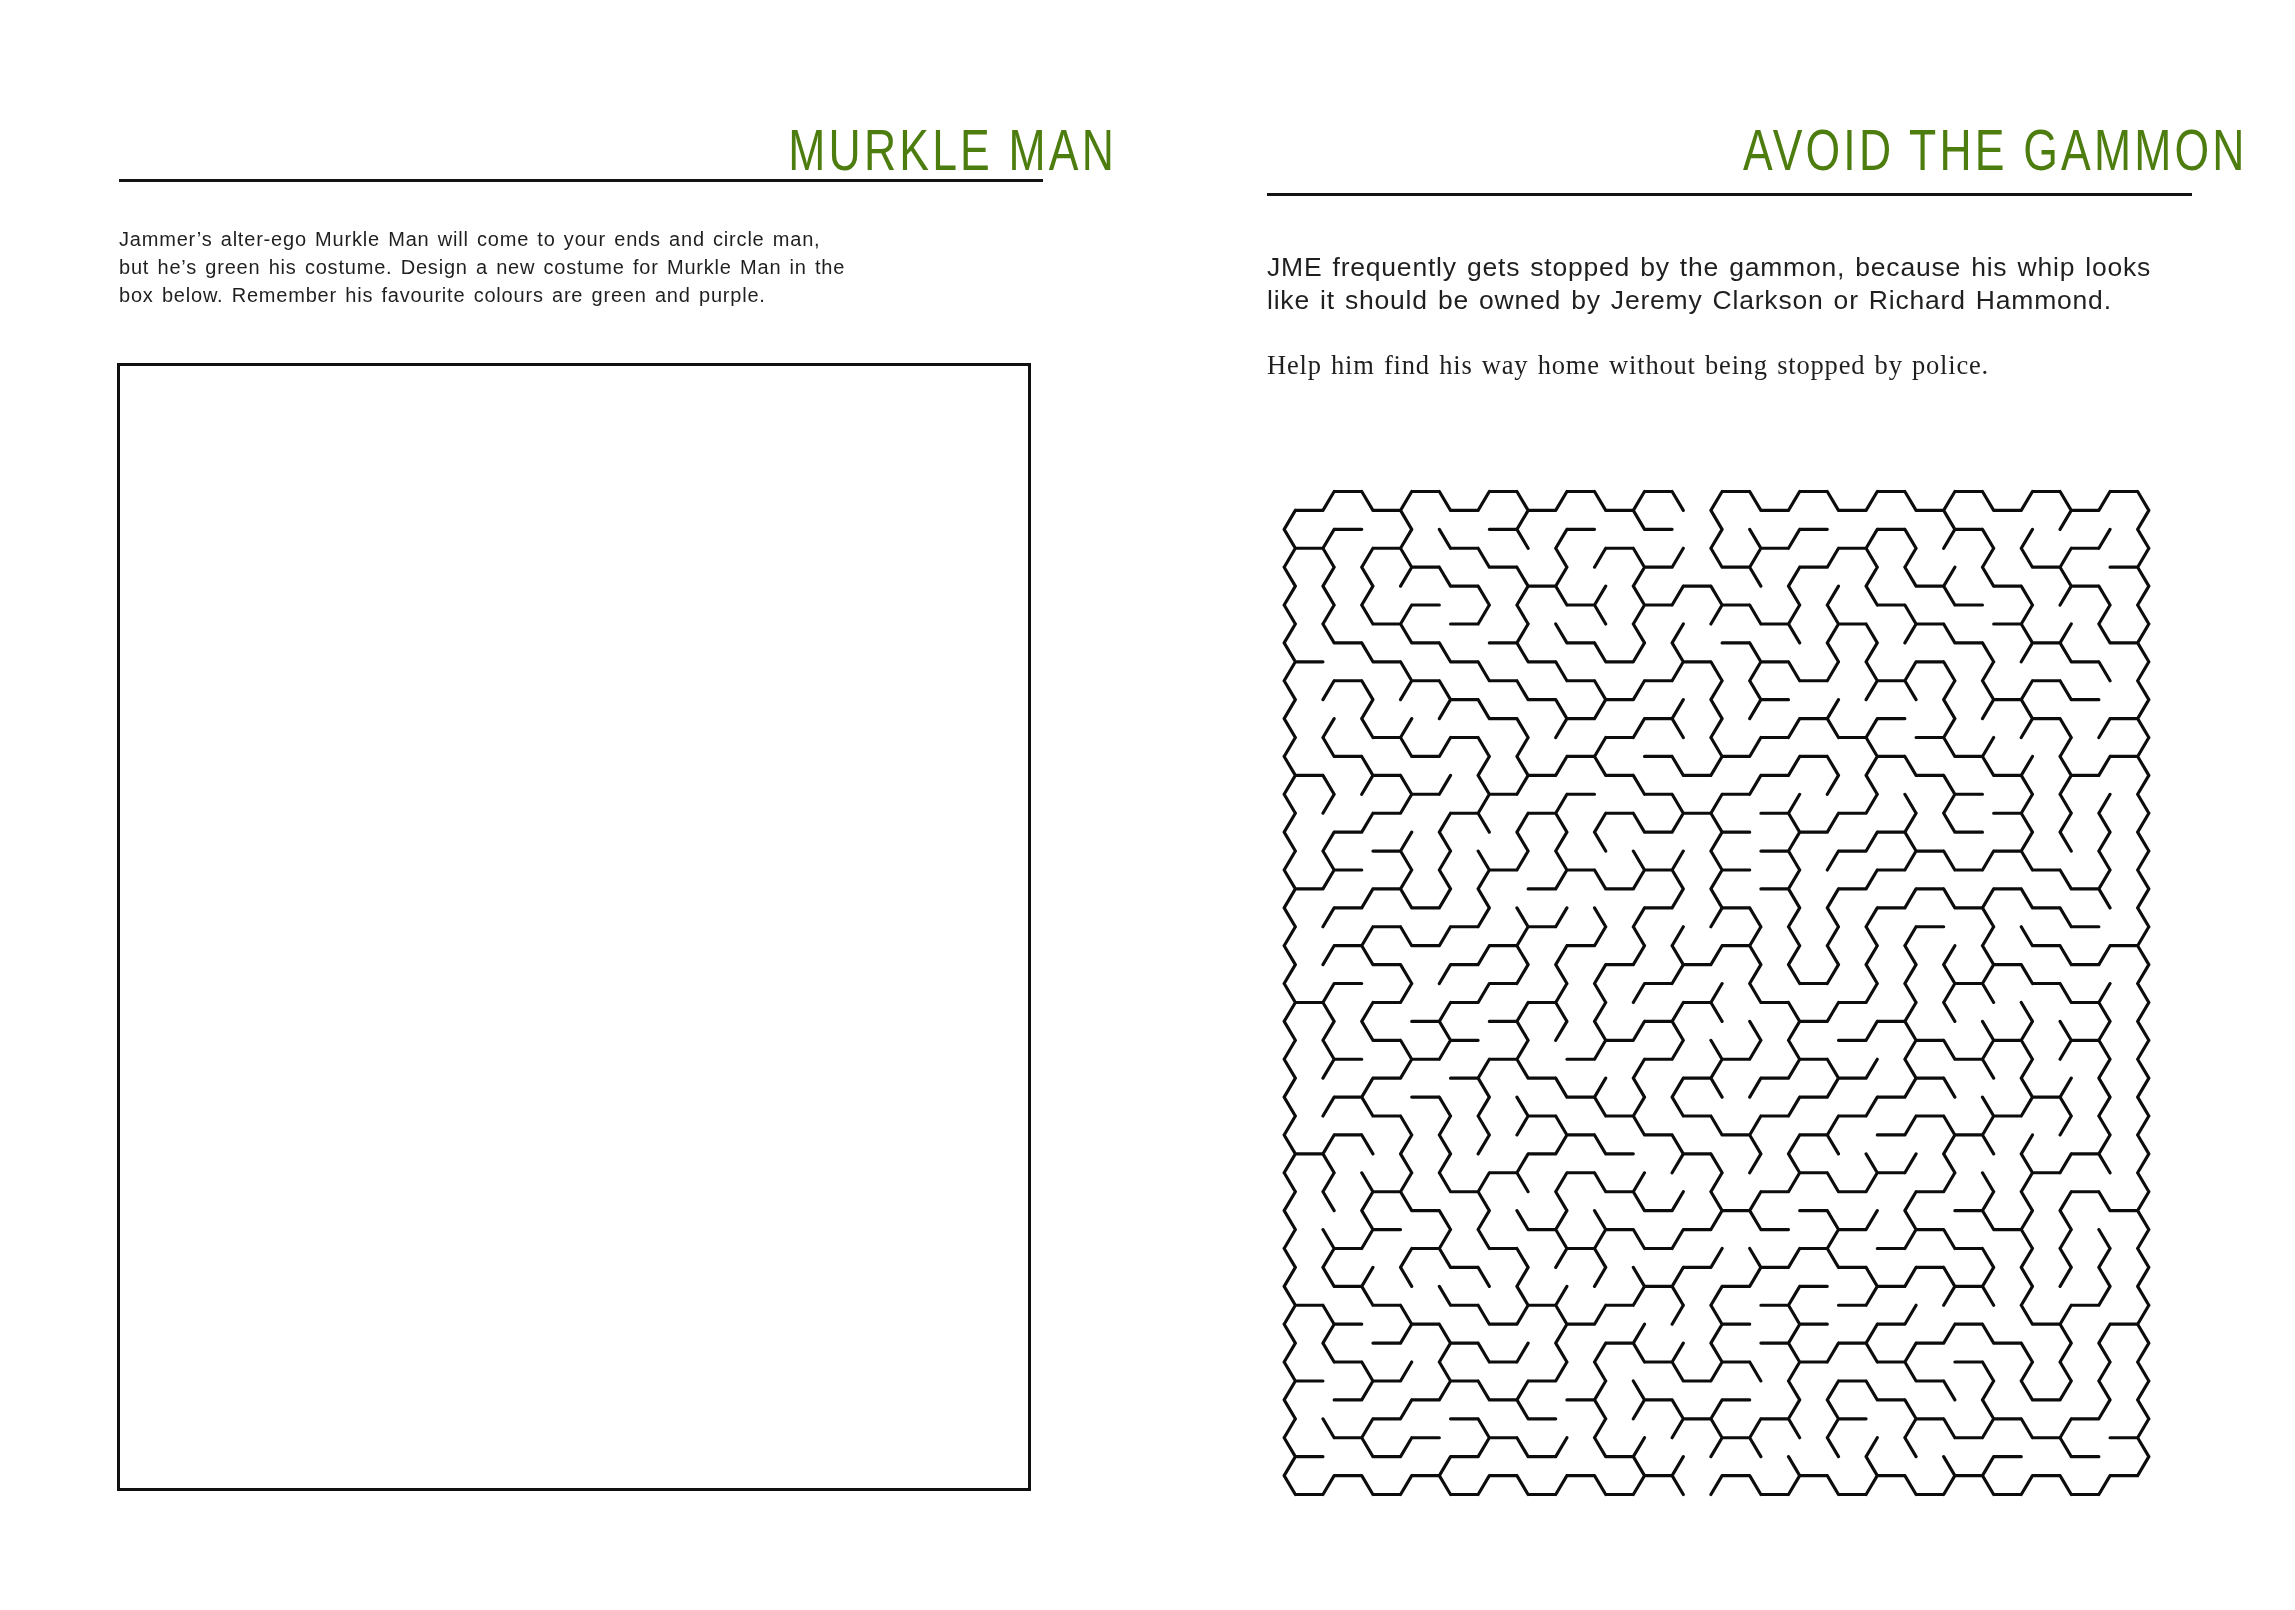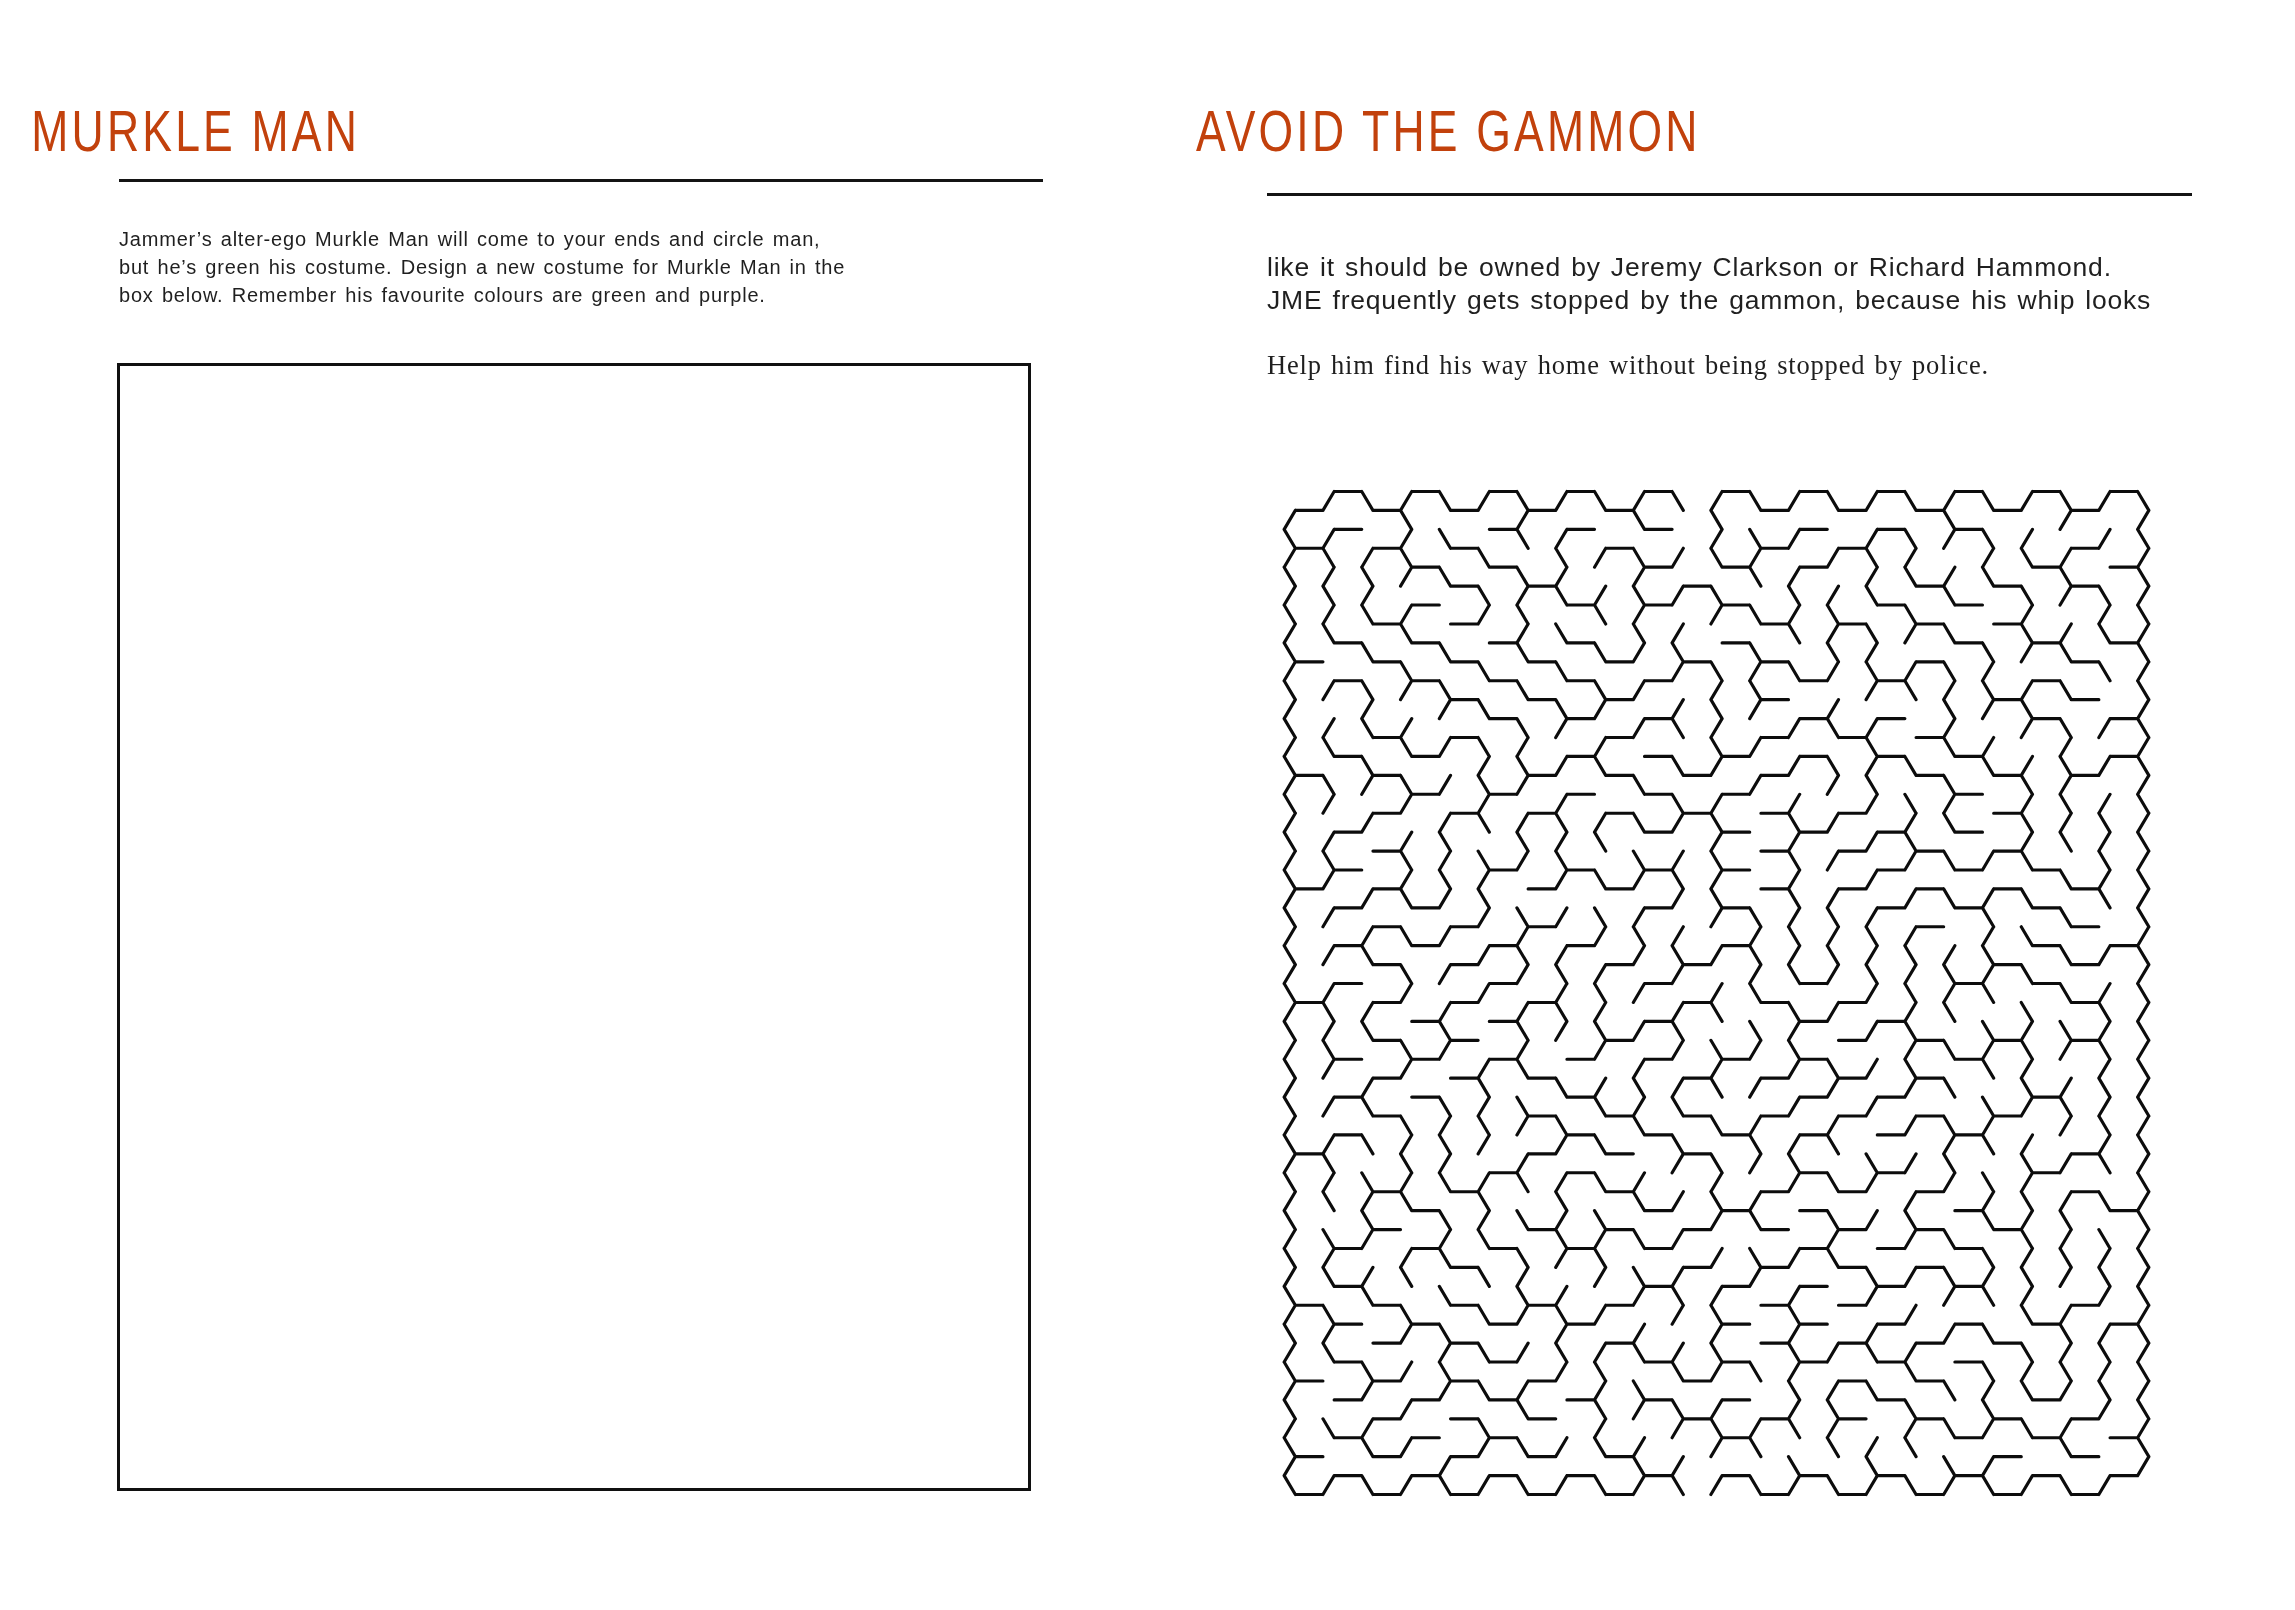--- a/index.html
+++ b/index.html
@@ -8,23 +8,23 @@
     width: 2295px; height: 1610px;
     position: relative; overflow: hidden;
     font-family: "Liberation Sans", sans-serif;
     color: #1b1b1b;
   }
   .page { position: absolute; top: 0; width: 1148px; height: 1610px; background: #fff; }
   .page-left  { left: 0; }
   .page-right { left: 1148px; }
 
   .page-title {
-    position: absolute; top: 102px; left: 0; width: 100%;
-    text-align: left; font-size: 53px; line-height: 1;
-    font-weight: 400; color: #c2410c; white-space: nowrap;
+    position: absolute; top: 121px; left: 0; width: 100%;
+    text-align: right; font-size: 53px; line-height: 1;
+    font-weight: 400; color: #4d7c0f; white-space: nowrap;
   }
   .page-title .condense {
     display: inline-block;
     transform: scale(0.84, 1.08);
     transform-origin: center top;
     letter-spacing: 3.8px;
   }
 
   .rule { position: absolute; height: 3.2px; background: #141414; }
   .page-left  .rule { left: 119px; top: 179px; width: 924px; }
@@ -69,22 +69,22 @@
     <div class="line">but he’s green his costume. Design a new costume for Murkle Man in the</div>
     <div class="line">box below. Remember his favourite colours are green and purple.</div>
   </div>
   <div class="drawing-box"></div>
 </div>
 
 <div class="page page-right">
   <h1 class="page-title"><span class="condense">AVOID THE GAMMON</span></h1>
   <div class="rule"></div>
   <div class="bodytext intro">
+    <div class="line">JME frequently gets stopped by the gammon, because his whip looks</div>
     <div class="line">like it should be owned by Jeremy Clarkson or Richard Hammond.</div>
-    <div class="line">JME frequently gets stopped by the gammon, because his whip looks</div>
   </div>
   <div class="bodytext task">
     <div class="line">Help him find his way home without being stopped by police.</div>
   </div>
   <div class="maze-wrap">
     <svg xmlns="http://www.w3.org/2000/svg" viewBox="-5 -5 1380.75 1600" width="871" height="1010">
       <path fill="none" stroke-linecap="round" stroke-linejoin="round" d="M17.75 30.00L61.50 30.00M0.00 60.00L17.75 30.00M17.75 90.00L0.00 60.00M17.75 90.00L61.50 90.00M61.50 90.00L79.25 120.00M0.00 120.00L17.75 90.00M17.75 150.00L0.00 120.00M61.50 150.00L79.25 180.00M0.00 180.00L17.75 150.00M17.75 210.00L0.00 180.00M61.50 210.00L79.25 240.00M0.00 240.00L17.75 210.00M17.75 270.00L0.00 240.00M17.75 270.00L61.50 270.00M0.00 300.00L17.75 270.00M17.75 330.00L0.00 300.00M0.00 360.00L17.75 330.00M17.75 390.00L0.00 360.00M61.50 390.00L79.25 420.00M0.00 420.00L17.75 390.00M17.75 450.00L0.00 420.00M17.75 450.00L61.50 450.00M61.50 450.00L79.25 480.00M0.00 480.00L17.75 450.00M17.75 510.00L0.00 480.00M0.00 540.00L17.75 510.00M17.75 570.00L0.00 540.00M61.50 570.00L79.25 600.00M0.00 600.00L17.75 570.00M17.75 630.00L0.00 600.00M17.75 630.00L61.50 630.00M0.00 660.00L17.75 630.00M17.75 690.00L0.00 660.00M0.00 720.00L17.75 690.00M17.75 750.00L0.00 720.00M0.00 780.00L17.75 750.00M17.75 810.00L0.00 780.00M17.75 810.00L61.50 810.00M61.50 810.00L79.25 840.00M0.00 840.00L17.75 810.00M17.75 870.00L0.00 840.00M61.50 870.00L79.25 900.00M0.00 900.00L17.75 870.00M17.75 930.00L0.00 900.00M0.00 960.00L17.75 930.00M17.75 990.00L0.00 960.00M0.00 1020.00L17.75 990.00M17.75 1050.00L0.00 1020.00M17.75 1050.00L61.50 1050.00M61.50 1050.00L79.25 1080.00M0.00 1080.00L17.75 1050.00M17.75 1110.00L0.00 1080.00M61.50 1110.00L79.25 1140.00M0.00 1140.00L17.75 1110.00M17.75 1170.00L0.00 1140.00M61.50 1170.00L79.25 1200.00M0.00 1200.00L17.75 1170.00M17.75 1230.00L0.00 1200.00M61.50 1230.00L79.25 1260.00M0.00 1260.00L17.75 1230.00M17.75 1290.00L0.00 1260.00M17.75 1290.00L61.50 1290.00M61.50 1290.00L79.25 1320.00M0.00 1320.00L17.75 1290.00M17.75 1350.00L0.00 1320.00M61.50 1350.00L79.25 1380.00M0.00 1380.00L17.75 1350.00M17.75 1410.00L0.00 1380.00M17.75 1410.00L61.50 1410.00M0.00 1440.00L17.75 1410.00M17.75 1470.00L0.00 1440.00M61.50 1470.00L79.25 1500.00M0.00 1500.00L17.75 1470.00M17.75 1530.00L0.00 1500.00M17.75 1530.00L61.50 1530.00M0.00 1560.00L17.75 1530.00M61.50 1590.00L17.75 1590.00M79.25 1560.00L61.50 1590.00M17.75 1590.00L0.00 1560.00M79.25 0.00L123.00 0.00M123.00 0.00L140.75 30.00M61.50 30.00L79.25 0.00M79.25 60.00L123.00 60.00M61.50 90.00L79.25 60.00M123.00 120.00L140.75 150.00M61.50 150.00L79.25 120.00M123.00 180.00L140.75 210.00M61.50 210.00L79.25 180.00M79.25 240.00L123.00 240.00M123.00 240.00L140.75 270.00M79.25 300.00L123.00 300.00M123.00 300.00L140.75 330.00M61.50 330.00L79.25 300.00M123.00 360.00L140.75 390.00M61.50 390.00L79.25 360.00M79.25 420.00L123.00 420.00M123.00 420.00L140.75 450.00M61.50 510.00L79.25 480.00M79.25 540.00L123.00 540.00M61.50 570.00L79.25 540.00M79.25 600.00L123.00 600.00M61.50 630.00L79.25 600.00M79.25 660.00L123.00 660.00M61.50 690.00L79.25 660.00M79.25 720.00L123.00 720.00M123.00 720.00L140.75 750.00M61.50 750.00L79.25 720.00M79.25 780.00L123.00 780.00M61.50 810.00L79.25 780.00M123.00 840.00L140.75 870.00M61.50 870.00L79.25 840.00M79.25 900.00L123.00 900.00M61.50 930.00L79.25 900.00M79.25 960.00L123.00 960.00M123.00 960.00L140.75 990.00M61.50 990.00L79.25 960.00M79.25 1020.00L123.00 1020.00M123.00 1020.00L140.75 1050.00M61.50 1050.00L79.25 1020.00M123.00 1080.00L140.75 1110.00M61.50 1110.00L79.25 1080.00M123.00 1140.00L140.75 1170.00M79.25 1200.00L123.00 1200.00M61.50 1230.00L79.25 1200.00M79.25 1260.00L123.00 1260.00M123.00 1260.00L140.75 1290.00M79.25 1320.00L123.00 1320.00M61.50 1350.00L79.25 1320.00M79.25 1380.00L123.00 1380.00M123.00 1380.00L140.75 1410.00M79.25 1440.00L123.00 1440.00M79.25 1500.00L123.00 1500.00M123.00 1500.00L140.75 1530.00M123.00 1560.00L79.25 1560.00M140.75 30.00L184.50 30.00M184.50 30.00L202.25 60.00M140.75 90.00L184.50 90.00M184.50 90.00L202.25 120.00M123.00 120.00L140.75 90.00M123.00 180.00L140.75 150.00M140.75 210.00L184.50 210.00M184.50 210.00L202.25 240.00M140.75 270.00L184.50 270.00M184.50 270.00L202.25 300.00M123.00 360.00L140.75 330.00M140.75 390.00L184.50 390.00M184.50 390.00L202.25 420.00M140.75 450.00L184.50 450.00M184.50 450.00L202.25 480.00M123.00 480.00L140.75 450.00M140.75 510.00L184.50 510.00M123.00 540.00L140.75 510.00M140.75 570.00L184.50 570.00M184.50 570.00L202.25 600.00M140.75 630.00L184.50 630.00M184.50 630.00L202.25 660.00M123.00 660.00L140.75 630.00M140.75 690.00L184.50 690.00M184.50 690.00L202.25 720.00M123.00 720.00L140.75 690.00M140.75 750.00L184.50 750.00M184.50 750.00L202.25 780.00M140.75 810.00L184.50 810.00M123.00 840.00L140.75 810.00M140.75 870.00L184.50 870.00M184.50 870.00L202.25 900.00M140.75 930.00L184.50 930.00M123.00 960.00L140.75 930.00M140.75 990.00L184.50 990.00M184.50 990.00L202.25 1020.00M184.50 1050.00L202.25 1080.00M140.75 1110.00L184.50 1110.00M184.50 1110.00L202.25 1140.00M123.00 1140.00L140.75 1110.00M140.75 1170.00L184.50 1170.00M123.00 1200.00L140.75 1170.00M184.50 1230.00L202.25 1260.00M123.00 1260.00L140.75 1230.00M140.75 1290.00L184.50 1290.00M184.50 1290.00L202.25 1320.00M140.75 1350.00L184.50 1350.00M140.75 1410.00L184.50 1410.00M123.00 1440.00L140.75 1410.00M140.75 1470.00L184.50 1470.00M123.00 1500.00L140.75 1470.00M140.75 1530.00L184.50 1530.00M184.50 1590.00L140.75 1590.00M202.25 1560.00L184.50 1590.00M140.75 1590.00L123.00 1560.00M202.25 0.00L246.00 0.00M246.00 0.00L263.75 30.00M184.50 30.00L202.25 0.00M246.00 60.00L263.75 90.00M184.50 90.00L202.25 60.00M202.25 120.00L246.00 120.00M246.00 120.00L263.75 150.00M184.50 150.00L202.25 120.00M202.25 180.00L246.00 180.00M184.50 210.00L202.25 180.00M202.25 240.00L246.00 240.00M246.00 240.00L263.75 270.00M202.25 300.00L246.00 300.00M246.00 300.00L263.75 330.00M184.50 330.00L202.25 300.00M184.50 390.00L202.25 360.00M202.25 420.00L246.00 420.00M202.25 480.00L246.00 480.00M184.50 510.00L202.25 480.00M246.00 540.00L263.75 570.00M184.50 570.00L202.25 540.00M246.00 600.00L263.75 630.00M184.50 630.00L202.25 600.00M202.25 660.00L246.00 660.00M202.25 720.00L246.00 720.00M184.50 810.00L202.25 780.00M202.25 840.00L246.00 840.00M246.00 840.00L263.75 870.00M202.25 900.00L246.00 900.00M184.50 930.00L202.25 900.00M202.25 960.00L246.00 960.00M246.00 960.00L263.75 990.00M246.00 1020.00L263.75 1050.00M184.50 1050.00L202.25 1020.00M246.00 1080.00L263.75 1110.00M184.50 1110.00L202.25 1080.00M202.25 1140.00L246.00 1140.00M246.00 1140.00L263.75 1170.00M202.25 1200.00L246.00 1200.00M246.00 1200.00L263.75 1230.00M184.50 1230.00L202.25 1200.00M246.00 1260.00L263.75 1290.00M202.25 1320.00L246.00 1320.00M246.00 1320.00L263.75 1350.00M184.50 1350.00L202.25 1320.00M246.00 1380.00L263.75 1410.00M184.50 1410.00L202.25 1380.00M202.25 1440.00L246.00 1440.00M184.50 1470.00L202.25 1440.00M202.25 1500.00L246.00 1500.00M184.50 1530.00L202.25 1500.00M246.00 1560.00L202.25 1560.00M263.75 30.00L307.50 30.00M263.75 90.00L307.50 90.00M307.50 90.00L325.25 120.00M263.75 150.00L307.50 150.00M307.50 150.00L325.25 180.00M263.75 210.00L307.50 210.00M263.75 270.00L307.50 270.00M307.50 270.00L325.25 300.00M263.75 330.00L307.50 330.00M307.50 330.00L325.25 360.00M246.00 360.00L263.75 330.00M263.75 390.00L307.50 390.00M307.50 390.00L325.25 420.00M246.00 420.00L263.75 390.00M307.50 450.00L325.25 480.00M246.00 480.00L263.75 450.00M263.75 510.00L307.50 510.00M307.50 510.00L325.25 540.00M246.00 540.00L263.75 510.00M307.50 570.00L325.25 600.00M246.00 600.00L263.75 570.00M307.50 630.00L325.25 660.00M246.00 660.00L263.75 630.00M263.75 690.00L307.50 690.00M246.00 720.00L263.75 690.00M263.75 750.00L307.50 750.00M246.00 780.00L263.75 750.00M263.75 810.00L307.50 810.00M246.00 840.00L263.75 810.00M263.75 870.00L307.50 870.00M246.00 900.00L263.75 870.00M263.75 930.00L307.50 930.00M307.50 930.00L325.25 960.00M307.50 990.00L325.25 1020.00M246.00 1020.00L263.75 990.00M246.00 1080.00L263.75 1050.00M263.75 1110.00L307.50 1110.00M307.50 1110.00L325.25 1140.00M307.50 1170.00L325.25 1200.00M246.00 1200.00L263.75 1170.00M263.75 1230.00L307.50 1230.00M307.50 1230.00L325.25 1260.00M263.75 1290.00L307.50 1290.00M307.50 1290.00L325.25 1320.00M263.75 1350.00L307.50 1350.00M307.50 1350.00L325.25 1380.00M246.00 1380.00L263.75 1350.00M263.75 1410.00L307.50 1410.00M307.50 1410.00L325.25 1440.00M246.00 1440.00L263.75 1410.00M263.75 1470.00L307.50 1470.00M307.50 1470.00L325.25 1500.00M263.75 1530.00L307.50 1530.00M246.00 1560.00L263.75 1530.00M307.50 1590.00L263.75 1590.00M325.25 1560.00L307.50 1590.00M263.75 1590.00L246.00 1560.00M325.25 0.00L369.00 0.00M369.00 0.00L386.75 30.00M307.50 30.00L325.25 0.00M325.25 60.00L369.00 60.00M369.00 60.00L386.75 90.00M325.25 120.00L369.00 120.00M369.00 120.00L386.75 150.00M369.00 180.00L386.75 210.00M307.50 210.00L325.25 180.00M325.25 240.00L369.00 240.00M369.00 240.00L386.75 270.00M325.25 300.00L369.00 300.00M369.00 300.00L386.75 330.00M325.25 360.00L369.00 360.00M369.00 360.00L386.75 390.00M369.00 420.00L386.75 450.00M307.50 450.00L325.25 420.00M325.25 480.00L369.00 480.00M307.50 510.00L325.25 480.00M369.00 540.00L386.75 570.00M325.25 600.00L369.00 600.00M307.50 630.00L325.25 600.00M369.00 660.00L386.75 690.00M307.50 690.00L325.25 660.00M325.25 720.00L369.00 720.00M369.00 720.00L386.75 750.00M307.50 750.00L325.25 720.00M325.25 780.00L369.00 780.00M307.50 810.00L325.25 780.00M325.25 840.00L369.00 840.00M369.00 840.00L386.75 870.00M325.25 900.00L369.00 900.00M369.00 900.00L386.75 930.00M307.50 930.00L325.25 900.00M369.00 960.00L386.75 990.00M307.50 990.00L325.25 960.00M307.50 1050.00L325.25 1020.00M325.25 1080.00L369.00 1080.00M369.00 1080.00L386.75 1110.00M307.50 1110.00L325.25 1080.00M369.00 1140.00L386.75 1170.00M307.50 1170.00L325.25 1140.00M325.25 1200.00L369.00 1200.00M369.00 1200.00L386.75 1230.00M369.00 1260.00L386.75 1290.00M325.25 1320.00L369.00 1320.00M325.25 1380.00L369.00 1380.00M325.25 1440.00L369.00 1440.00M369.00 1440.00L386.75 1470.00M325.25 1500.00L369.00 1500.00M369.00 1500.00L386.75 1530.00M307.50 1530.00L325.25 1500.00M369.00 1560.00L325.25 1560.00M386.75 30.00L430.50 30.00M369.00 60.00L386.75 30.00M430.50 90.00L448.25 120.00M386.75 150.00L430.50 150.00M430.50 150.00L448.25 180.00M369.00 180.00L386.75 150.00M430.50 210.00L448.25 240.00M369.00 240.00L386.75 210.00M386.75 270.00L430.50 270.00M430.50 270.00L448.25 300.00M386.75 330.00L430.50 330.00M430.50 330.00L448.25 360.00M369.00 420.00L386.75 390.00M386.75 450.00L430.50 450.00M369.00 480.00L386.75 450.00M386.75 510.00L430.50 510.00M430.50 510.00L448.25 540.00M369.00 540.00L386.75 510.00M430.50 570.00L448.25 600.00M369.00 600.00L386.75 570.00M386.75 630.00L430.50 630.00M386.75 690.00L430.50 690.00M369.00 720.00L386.75 690.00M430.50 750.00L448.25 780.00M369.00 780.00L386.75 750.00M386.75 810.00L430.50 810.00M430.50 810.00L448.25 840.00M369.00 840.00L386.75 810.00M369.00 900.00L386.75 870.00M386.75 930.00L430.50 930.00M430.50 930.00L448.25 960.00M386.75 990.00L430.50 990.00M430.50 990.00L448.25 1020.00M369.00 1020.00L386.75 990.00M386.75 1050.00L430.50 1050.00M369.00 1080.00L386.75 1050.00M430.50 1110.00L448.25 1140.00M386.75 1170.00L430.50 1170.00M430.50 1170.00L448.25 1200.00M369.00 1260.00L386.75 1230.00M386.75 1290.00L430.50 1290.00M430.50 1290.00L448.25 1320.00M369.00 1320.00L386.75 1290.00M430.50 1350.00L448.25 1380.00M369.00 1380.00L386.75 1350.00M386.75 1410.00L430.50 1410.00M369.00 1440.00L386.75 1410.00M386.75 1470.00L430.50 1470.00M386.75 1530.00L430.50 1530.00M430.50 1590.00L386.75 1590.00M448.25 1560.00L430.50 1590.00M386.75 1590.00L369.00 1560.00M448.25 0.00L492.00 0.00M492.00 0.00L509.75 30.00M430.50 30.00L448.25 0.00M448.25 60.00L492.00 60.00M430.50 90.00L448.25 60.00M430.50 150.00L448.25 120.00M448.25 180.00L492.00 180.00M492.00 180.00L509.75 210.00M448.25 240.00L492.00 240.00M492.00 240.00L509.75 270.00M448.25 300.00L492.00 300.00M492.00 300.00L509.75 330.00M448.25 360.00L492.00 360.00M430.50 390.00L448.25 360.00M448.25 420.00L492.00 420.00M492.00 420.00L509.75 450.00M430.50 450.00L448.25 420.00M448.25 480.00L492.00 480.00M430.50 510.00L448.25 480.00M492.00 540.00L509.75 570.00M430.50 570.00L448.25 540.00M448.25 600.00L492.00 600.00M492.00 600.00L509.75 630.00M430.50 630.00L448.25 600.00M492.00 660.00L509.75 690.00M430.50 690.00L448.25 660.00M448.25 720.00L492.00 720.00M430.50 750.00L448.25 720.00M492.00 780.00L509.75 810.00M430.50 810.00L448.25 780.00M492.00 840.00L509.75 870.00M430.50 870.00L448.25 840.00M448.25 900.00L492.00 900.00M448.25 960.00L492.00 960.00M492.00 960.00L509.75 990.00M448.25 1020.00L492.00 1020.00M492.00 1020.00L509.75 1050.00M430.50 1050.00L448.25 1020.00M448.25 1080.00L492.00 1080.00M492.00 1080.00L509.75 1110.00M430.50 1110.00L448.25 1080.00M492.00 1140.00L509.75 1170.00M430.50 1170.00L448.25 1140.00M448.25 1200.00L492.00 1200.00M492.00 1200.00L509.75 1230.00M430.50 1230.00L448.25 1200.00M430.50 1290.00L448.25 1260.00M448.25 1320.00L492.00 1320.00M430.50 1350.00L448.25 1320.00M492.00 1380.00L509.75 1410.00M430.50 1410.00L448.25 1380.00M448.25 1440.00L492.00 1440.00M492.00 1440.00L509.75 1470.00M492.00 1500.00L509.75 1530.00M430.50 1530.00L448.25 1500.00M492.00 1560.00L448.25 1560.00M509.75 30.00L553.50 30.00M553.50 30.00L571.25 60.00M509.75 90.00L553.50 90.00M553.50 90.00L571.25 120.00M492.00 120.00L509.75 90.00M553.50 150.00L571.25 180.00M492.00 180.00L509.75 150.00M553.50 210.00L571.25 240.00M509.75 270.00L553.50 270.00M509.75 330.00L553.50 330.00M492.00 360.00L509.75 330.00M509.75 390.00L553.50 390.00M492.00 420.00L509.75 390.00M509.75 450.00L553.50 450.00M553.50 450.00L571.25 480.00M509.75 510.00L553.50 510.00M553.50 510.00L571.25 540.00M492.00 540.00L509.75 510.00M553.50 570.00L571.25 600.00M509.75 630.00L553.50 630.00M553.50 690.00L571.25 720.00M492.00 720.00L509.75 690.00M509.75 750.00L553.50 750.00M492.00 780.00L509.75 750.00M492.00 840.00L509.75 810.00M509.75 870.00L553.50 870.00M492.00 900.00L509.75 870.00M553.50 930.00L571.25 960.00M492.00 960.00L509.75 930.00M509.75 990.00L553.50 990.00M553.50 990.00L571.25 1020.00M509.75 1050.00L553.50 1050.00M509.75 1110.00L553.50 1110.00M553.50 1110.00L571.25 1140.00M509.75 1170.00L553.50 1170.00M553.50 1170.00L571.25 1200.00M492.00 1200.00L509.75 1170.00M553.50 1230.00L571.25 1260.00M492.00 1260.00L509.75 1230.00M509.75 1290.00L553.50 1290.00M492.00 1320.00L509.75 1290.00M509.75 1350.00L553.50 1350.00M553.50 1350.00L571.25 1380.00M492.00 1380.00L509.75 1350.00M553.50 1410.00L571.25 1440.00M492.00 1440.00L509.75 1410.00M492.00 1500.00L509.75 1470.00M509.75 1530.00L553.50 1530.00M553.50 1530.00L571.25 1560.00M553.50 1590.00L509.75 1590.00M571.25 1560.00L553.50 1590.00M509.75 1590.00L492.00 1560.00M571.25 0.00L615.00 0.00M615.00 0.00L632.75 30.00M553.50 30.00L571.25 0.00M571.25 60.00L615.00 60.00M571.25 120.00L615.00 120.00M553.50 150.00L571.25 120.00M571.25 180.00L615.00 180.00M553.50 210.00L571.25 180.00M615.00 240.00L632.75 270.00M553.50 270.00L571.25 240.00M571.25 300.00L615.00 300.00M553.50 330.00L571.25 300.00M571.25 360.00L615.00 360.00M615.00 360.00L632.75 390.00M553.50 390.00L571.25 360.00M571.25 420.00L615.00 420.00M615.00 420.00L632.75 450.00M571.25 480.00L615.00 480.00M615.00 480.00L632.75 510.00M571.25 540.00L615.00 540.00M571.25 600.00L615.00 600.00M615.00 600.00L632.75 630.00M553.50 630.00L571.25 600.00M571.25 660.00L615.00 660.00M553.50 690.00L571.25 660.00M615.00 720.00L632.75 750.00M553.50 750.00L571.25 720.00M571.25 780.00L615.00 780.00M553.50 810.00L571.25 780.00M571.25 840.00L615.00 840.00M615.00 840.00L632.75 870.00M553.50 870.00L571.25 840.00M571.25 900.00L615.00 900.00M553.50 930.00L571.25 900.00M615.00 960.00L632.75 990.00M553.50 990.00L571.25 960.00M571.25 1020.00L615.00 1020.00M615.00 1020.00L632.75 1050.00M553.50 1110.00L571.25 1080.00M571.25 1140.00L615.00 1140.00M571.25 1200.00L615.00 1200.00M571.25 1260.00L615.00 1260.00M615.00 1260.00L632.75 1290.00M553.50 1290.00L571.25 1260.00M553.50 1350.00L571.25 1320.00M571.25 1380.00L615.00 1380.00M615.00 1380.00L632.75 1410.00M571.25 1440.00L615.00 1440.00M615.00 1440.00L632.75 1470.00M553.50 1470.00L571.25 1440.00M553.50 1530.00L571.25 1500.00M615.00 1560.00L571.25 1560.00M676.50 30.00L694.25 60.00M676.50 90.00L694.25 120.00M615.00 120.00L632.75 90.00M632.75 150.00L676.50 150.00M676.50 150.00L694.25 180.00M615.00 180.00L632.75 150.00M615.00 240.00L632.75 210.00M632.75 270.00L676.50 270.00M676.50 270.00L694.25 300.00M615.00 300.00L632.75 270.00M676.50 330.00L694.25 360.00M615.00 360.00L632.75 330.00M676.50 390.00L694.25 420.00M632.75 450.00L676.50 450.00M632.75 510.00L676.50 510.00M676.50 510.00L694.25 540.00M615.00 540.00L632.75 510.00M676.50 570.00L694.25 600.00M615.00 600.00L632.75 570.00M676.50 630.00L694.25 660.00M615.00 660.00L632.75 630.00M615.00 720.00L632.75 690.00M632.75 750.00L676.50 750.00M615.00 780.00L632.75 750.00M632.75 810.00L676.50 810.00M676.50 810.00L694.25 840.00M615.00 840.00L632.75 810.00M676.50 870.00L694.25 900.00M615.00 900.00L632.75 870.00M632.75 930.00L676.50 930.00M676.50 930.00L694.25 960.00M615.00 960.00L632.75 930.00M632.75 990.00L676.50 990.00M676.50 990.00L694.25 1020.00M632.75 1050.00L676.50 1050.00M676.50 1050.00L694.25 1080.00M615.00 1080.00L632.75 1050.00M676.50 1110.00L694.25 1140.00M615.00 1140.00L632.75 1110.00M632.75 1170.00L676.50 1170.00M615.00 1200.00L632.75 1170.00M632.75 1230.00L676.50 1230.00M615.00 1260.00L632.75 1230.00M676.50 1290.00L694.25 1320.00M615.00 1320.00L632.75 1290.00M676.50 1350.00L694.25 1380.00M615.00 1380.00L632.75 1350.00M632.75 1410.00L676.50 1410.00M632.75 1470.00L676.50 1470.00M676.50 1470.00L694.25 1500.00M615.00 1500.00L632.75 1470.00M615.00 1560.00L632.75 1530.00M694.25 1560.00L676.50 1590.00M632.75 1590.00L615.00 1560.00M694.25 0.00L738.00 0.00M738.00 0.00L755.75 30.00M676.50 30.00L694.25 0.00M738.00 60.00L755.75 90.00M676.50 90.00L694.25 60.00M694.25 120.00L738.00 120.00M738.00 120.00L755.75 150.00M694.25 180.00L738.00 180.00M738.00 180.00L755.75 210.00M676.50 210.00L694.25 180.00M694.25 240.00L738.00 240.00M738.00 240.00L755.75 270.00M738.00 300.00L755.75 330.00M676.50 330.00L694.25 300.00M676.50 390.00L694.25 360.00M694.25 420.00L738.00 420.00M676.50 450.00L694.25 420.00M694.25 480.00L738.00 480.00M676.50 510.00L694.25 480.00M694.25 540.00L738.00 540.00M676.50 570.00L694.25 540.00M694.25 600.00L738.00 600.00M676.50 630.00L694.25 600.00M694.25 660.00L738.00 660.00M738.00 660.00L755.75 690.00M676.50 690.00L694.25 660.00M694.25 720.00L738.00 720.00M738.00 720.00L755.75 750.00M676.50 750.00L694.25 720.00M738.00 780.00L755.75 810.00M676.50 810.00L694.25 780.00M738.00 840.00L755.75 870.00M694.25 900.00L738.00 900.00M676.50 930.00L694.25 900.00M694.25 1020.00L738.00 1020.00M738.00 1020.00L755.75 1050.00M676.50 1110.00L694.25 1080.00M694.25 1140.00L738.00 1140.00M738.00 1140.00L755.75 1170.00M676.50 1170.00L694.25 1140.00M738.00 1200.00L755.75 1230.00M676.50 1230.00L694.25 1200.00M694.25 1260.00L738.00 1260.00M676.50 1290.00L694.25 1260.00M694.25 1320.00L738.00 1320.00M676.50 1350.00L694.25 1320.00M694.25 1380.00L738.00 1380.00M738.00 1380.00L755.75 1410.00M676.50 1410.00L694.25 1380.00M694.25 1440.00L738.00 1440.00M676.50 1470.00L694.25 1440.00M694.25 1500.00L738.00 1500.00M738.00 1500.00L755.75 1530.00M676.50 1530.00L694.25 1500.00M738.00 1560.00L694.25 1560.00M755.75 30.00L799.50 30.00M755.75 90.00L799.50 90.00M738.00 120.00L755.75 90.00M799.50 150.00L817.25 180.00M755.75 210.00L799.50 210.00M799.50 210.00L817.25 240.00M755.75 270.00L799.50 270.00M799.50 270.00L817.25 300.00M738.00 300.00L755.75 270.00M755.75 330.00L799.50 330.00M738.00 360.00L755.75 330.00M755.75 390.00L799.50 390.00M738.00 420.00L755.75 390.00M755.75 450.00L799.50 450.00M738.00 480.00L755.75 450.00M755.75 510.00L799.50 510.00M799.50 510.00L817.25 540.00M755.75 570.00L799.50 570.00M799.50 570.00L817.25 600.00M755.75 630.00L799.50 630.00M799.50 630.00L817.25 660.00M799.50 690.00L817.25 720.00M738.00 720.00L755.75 690.00M799.50 750.00L817.25 780.00M738.00 780.00L755.75 750.00M755.75 810.00L799.50 810.00M799.50 810.00L817.25 840.00M799.50 870.00L817.25 900.00M738.00 900.00L755.75 870.00M755.75 930.00L799.50 930.00M738.00 960.00L755.75 930.00M755.75 990.00L799.50 990.00M738.00 1020.00L755.75 990.00M799.50 1050.00L817.25 1080.00M738.00 1080.00L755.75 1050.00M755.75 1110.00L799.50 1110.00M738.00 1140.00L755.75 1110.00M755.75 1170.00L799.50 1170.00M755.75 1230.00L799.50 1230.00M738.00 1260.00L755.75 1230.00M755.75 1290.00L799.50 1290.00M799.50 1290.00L817.25 1320.00M755.75 1350.00L799.50 1350.00M799.50 1350.00L817.25 1380.00M799.50 1410.00L817.25 1440.00M755.75 1470.00L799.50 1470.00M799.50 1470.00L817.25 1500.00M738.00 1500.00L755.75 1470.00M799.50 1530.00L817.25 1560.00M799.50 1590.00L755.75 1590.00M817.25 1560.00L799.50 1590.00M755.75 1590.00L738.00 1560.00M817.25 0.00L861.00 0.00M861.00 0.00L878.75 30.00M799.50 30.00L817.25 0.00M817.25 60.00L861.00 60.00M799.50 90.00L817.25 60.00M817.25 120.00L861.00 120.00M799.50 150.00L817.25 120.00M861.00 180.00L878.75 210.00M799.50 210.00L817.25 180.00M861.00 240.00L878.75 270.00M817.25 300.00L861.00 300.00M817.25 360.00L861.00 360.00M861.00 360.00L878.75 390.00M799.50 390.00L817.25 360.00M817.25 420.00L861.00 420.00M861.00 420.00L878.75 450.00M799.50 450.00L817.25 420.00M799.50 510.00L817.25 480.00M817.25 540.00L861.00 540.00M799.50 570.00L817.25 540.00M799.50 630.00L817.25 600.00M861.00 660.00L878.75 690.00M799.50 690.00L817.25 660.00M861.00 720.00L878.75 750.00M799.50 750.00L817.25 720.00M817.25 780.00L861.00 780.00M817.25 840.00L861.00 840.00M799.50 870.00L817.25 840.00M817.25 900.00L861.00 900.00M861.00 900.00L878.75 930.00M799.50 930.00L817.25 900.00M817.25 960.00L861.00 960.00M799.50 990.00L817.25 960.00M817.25 1020.00L861.00 1020.00M861.00 1020.00L878.75 1050.00M799.50 1050.00L817.25 1020.00M817.25 1080.00L861.00 1080.00M861.00 1080.00L878.75 1110.00M799.50 1110.00L817.25 1080.00M817.25 1140.00L861.00 1140.00M861.00 1140.00L878.75 1170.00M817.25 1200.00L861.00 1200.00M861.00 1200.00L878.75 1230.00M799.50 1230.00L817.25 1200.00M817.25 1260.00L861.00 1260.00M799.50 1290.00L817.25 1260.00M817.25 1320.00L861.00 1320.00M799.50 1350.00L817.25 1320.00M817.25 1380.00L861.00 1380.00M799.50 1410.00L817.25 1380.00M861.00 1440.00L878.75 1470.00M799.50 1470.00L817.25 1440.00M861.00 1500.00L878.75 1530.00M861.00 1560.00L817.25 1560.00M878.75 30.00L922.50 30.00M878.75 90.00L922.50 90.00M922.50 90.00L940.25 120.00M861.00 120.00L878.75 90.00M922.50 150.00L940.25 180.00M861.00 180.00L878.75 150.00M878.75 210.00L922.50 210.00M922.50 210.00L940.25 240.00M861.00 240.00L878.75 210.00M922.50 270.00L940.25 300.00M861.00 300.00L878.75 270.00M861.00 360.00L878.75 330.00M878.75 390.00L922.50 390.00M922.50 390.00L940.25 420.00M922.50 450.00L940.25 480.00M861.00 480.00L878.75 450.00M878.75 510.00L922.50 510.00M861.00 540.00L878.75 510.00M878.75 570.00L922.50 570.00M861.00 600.00L878.75 570.00M878.75 630.00L922.50 630.00M861.00 660.00L878.75 630.00M922.50 690.00L940.25 720.00M861.00 720.00L878.75 690.00M922.50 750.00L940.25 780.00M861.00 780.00L878.75 750.00M878.75 810.00L922.50 810.00M861.00 840.00L878.75 810.00M878.75 870.00L922.50 870.00M878.75 930.00L922.50 930.00M861.00 960.00L878.75 930.00M878.75 990.00L922.50 990.00M861.00 1020.00L878.75 990.00M922.50 1050.00L940.25 1080.00M878.75 1110.00L922.50 1110.00M878.75 1170.00L922.50 1170.00M861.00 1200.00L878.75 1170.00M878.75 1230.00L922.50 1230.00M922.50 1230.00L940.25 1260.00M878.75 1290.00L922.50 1290.00M878.75 1350.00L922.50 1350.00M922.50 1350.00L940.25 1380.00M861.00 1380.00L878.75 1350.00M878.75 1410.00L922.50 1410.00M922.50 1410.00L940.25 1440.00M861.00 1440.00L878.75 1410.00M878.75 1470.00L922.50 1470.00M861.00 1500.00L878.75 1470.00M922.50 1530.00L940.25 1560.00M922.50 1590.00L878.75 1590.00M940.25 1560.00L922.50 1590.00M878.75 1590.00L861.00 1560.00M940.25 0.00L984.00 0.00M984.00 0.00L1001.75 30.00M922.50 30.00L940.25 0.00M940.25 60.00L984.00 60.00M984.00 60.00L1001.75 90.00M922.50 90.00L940.25 60.00M984.00 120.00L1001.75 150.00M922.50 150.00L940.25 120.00M940.25 180.00L984.00 180.00M984.00 180.00L1001.75 210.00M922.50 270.00L940.25 240.00M940.25 300.00L984.00 300.00M984.00 300.00L1001.75 330.00M922.50 330.00L940.25 300.00M940.25 360.00L984.00 360.00M922.50 390.00L940.25 360.00M940.25 420.00L984.00 420.00M984.00 420.00L1001.75 450.00M922.50 450.00L940.25 420.00M984.00 480.00L1001.75 510.00M922.50 510.00L940.25 480.00M940.25 540.00L984.00 540.00M984.00 540.00L1001.75 570.00M922.50 570.00L940.25 540.00M940.25 600.00L984.00 600.00M922.50 630.00L940.25 600.00M940.25 660.00L984.00 660.00M922.50 690.00L940.25 660.00M984.00 720.00L1001.75 750.00M922.50 750.00L940.25 720.00M984.00 780.00L1001.75 810.00M922.50 810.00L940.25 780.00M940.25 840.00L984.00 840.00M984.00 840.00L1001.75 870.00M922.50 870.00L940.25 840.00M984.00 900.00L1001.75 930.00M922.50 930.00L940.25 900.00M940.25 960.00L984.00 960.00M922.50 990.00L940.25 960.00M940.25 1020.00L984.00 1020.00M940.25 1080.00L984.00 1080.00M922.50 1110.00L940.25 1080.00M984.00 1140.00L1001.75 1170.00M922.50 1170.00L940.25 1140.00M940.25 1200.00L984.00 1200.00M940.25 1260.00L984.00 1260.00M922.50 1290.00L940.25 1260.00M940.25 1320.00L984.00 1320.00M922.50 1350.00L940.25 1320.00M940.25 1380.00L984.00 1380.00M984.00 1380.00L1001.75 1410.00M940.25 1440.00L984.00 1440.00M984.00 1440.00L1001.75 1470.00M984.00 1500.00L1001.75 1530.00M922.50 1530.00L940.25 1500.00M984.00 1560.00L940.25 1560.00M1001.75 30.00L1045.50 30.00M1045.50 30.00L1063.25 60.00M984.00 120.00L1001.75 90.00M1001.75 150.00L1045.50 150.00M1045.50 150.00L1063.25 180.00M1001.75 210.00L1045.50 210.00M1045.50 210.00L1063.25 240.00M984.00 240.00L1001.75 210.00M1001.75 270.00L1045.50 270.00M1045.50 270.00L1063.25 300.00M984.00 300.00L1001.75 270.00M1045.50 330.00L1063.25 360.00M1001.75 390.00L1045.50 390.00M1045.50 390.00L1063.25 420.00M1001.75 450.00L1045.50 450.00M1045.50 450.00L1063.25 480.00M1045.50 510.00L1063.25 540.00M984.00 540.00L1001.75 510.00M1001.75 570.00L1045.50 570.00M1045.50 570.00L1063.25 600.00M984.00 600.00L1001.75 570.00M1001.75 630.00L1045.50 630.00M1045.50 630.00L1063.25 660.00M984.00 660.00L1001.75 630.00M1001.75 690.00L1045.50 690.00M984.00 720.00L1001.75 690.00M1045.50 750.00L1063.25 780.00M984.00 780.00L1001.75 750.00M1045.50 810.00L1063.25 840.00M984.00 840.00L1001.75 810.00M1001.75 870.00L1045.50 870.00M1045.50 870.00L1063.25 900.00M984.00 900.00L1001.75 870.00M1001.75 930.00L1045.50 930.00M1045.50 930.00L1063.25 960.00M984.00 960.00L1001.75 930.00M1001.75 990.00L1045.50 990.00M1045.50 990.00L1063.25 1020.00M984.00 1020.00L1001.75 990.00M1045.50 1050.00L1063.25 1080.00M984.00 1080.00L1001.75 1050.00M1001.75 1110.00L1045.50 1110.00M984.00 1140.00L1001.75 1110.00M1001.75 1170.00L1045.50 1170.00M1045.50 1170.00L1063.25 1200.00M984.00 1200.00L1001.75 1170.00M1001.75 1230.00L1045.50 1230.00M1045.50 1230.00L1063.25 1260.00M984.00 1260.00L1001.75 1230.00M984.00 1320.00L1001.75 1290.00M1001.75 1350.00L1045.50 1350.00M984.00 1380.00L1001.75 1350.00M1001.75 1410.00L1045.50 1410.00M1045.50 1410.00L1063.25 1440.00M1001.75 1470.00L1045.50 1470.00M1045.50 1470.00L1063.25 1500.00M984.00 1500.00L1001.75 1470.00M1045.50 1530.00L1063.25 1560.00M1045.50 1590.00L1001.75 1590.00M1063.25 1560.00L1045.50 1590.00M1001.75 1590.00L984.00 1560.00M1063.25 0.00L1107.00 0.00M1107.00 0.00L1124.75 30.00M1045.50 30.00L1063.25 0.00M1063.25 60.00L1107.00 60.00M1107.00 60.00L1124.75 90.00M1045.50 90.00L1063.25 60.00M1107.00 120.00L1124.75 150.00M1045.50 150.00L1063.25 120.00M1063.25 180.00L1107.00 180.00M1063.25 240.00L1107.00 240.00M1107.00 240.00L1124.75 270.00M1107.00 300.00L1124.75 330.00M1045.50 330.00L1063.25 300.00M1045.50 390.00L1063.25 360.00M1063.25 420.00L1107.00 420.00M1107.00 420.00L1124.75 450.00M1063.25 480.00L1107.00 480.00M1045.50 510.00L1063.25 480.00M1063.25 540.00L1107.00 540.00M1063.25 600.00L1107.00 600.00M1063.25 660.00L1107.00 660.00M1107.00 660.00L1124.75 690.00M1107.00 720.00L1124.75 750.00M1045.50 750.00L1063.25 720.00M1063.25 780.00L1107.00 780.00M1107.00 780.00L1124.75 810.00M1045.50 810.00L1063.25 780.00M1107.00 840.00L1124.75 870.00M1063.25 900.00L1107.00 900.00M1107.00 900.00L1124.75 930.00M1107.00 960.00L1124.75 990.00M1063.25 1020.00L1107.00 1020.00M1107.00 1020.00L1124.75 1050.00M1045.50 1050.00L1063.25 1020.00M1107.00 1080.00L1124.75 1110.00M1045.50 1110.00L1063.25 1080.00M1063.25 1140.00L1107.00 1140.00M1107.00 1140.00L1124.75 1170.00M1063.25 1200.00L1107.00 1200.00M1107.00 1200.00L1124.75 1230.00M1063.25 1260.00L1107.00 1260.00M1107.00 1260.00L1124.75 1290.00M1045.50 1290.00L1063.25 1260.00M1063.25 1320.00L1107.00 1320.00M1107.00 1320.00L1124.75 1350.00M1045.50 1350.00L1063.25 1320.00M1063.25 1380.00L1107.00 1380.00M1107.00 1380.00L1124.75 1410.00M1107.00 1440.00L1124.75 1470.00M1063.25 1500.00L1107.00 1500.00M1107.00 1560.00L1063.25 1560.00M1124.75 30.00L1168.50 30.00M1168.50 90.00L1186.25 120.00M1107.00 120.00L1124.75 90.00M1124.75 150.00L1168.50 150.00M1168.50 150.00L1186.25 180.00M1124.75 210.00L1168.50 210.00M1168.50 210.00L1186.25 240.00M1107.00 300.00L1124.75 270.00M1124.75 330.00L1168.50 330.00M1168.50 330.00L1186.25 360.00M1107.00 360.00L1124.75 330.00M1107.00 420.00L1124.75 390.00M1124.75 450.00L1168.50 450.00M1168.50 450.00L1186.25 480.00M1124.75 510.00L1168.50 510.00M1168.50 510.00L1186.25 540.00M1124.75 570.00L1168.50 570.00M1168.50 570.00L1186.25 600.00M1107.00 600.00L1124.75 570.00M1124.75 630.00L1168.50 630.00M1168.50 630.00L1186.25 660.00M1107.00 660.00L1124.75 630.00M1168.50 690.00L1186.25 720.00M1107.00 720.00L1124.75 690.00M1124.75 750.00L1168.50 750.00M1168.50 750.00L1186.25 780.00M1107.00 780.00L1124.75 750.00M1168.50 810.00L1186.25 840.00M1124.75 870.00L1168.50 870.00M1168.50 870.00L1186.25 900.00M1107.00 900.00L1124.75 870.00M1168.50 930.00L1186.25 960.00M1124.75 990.00L1168.50 990.00M1107.00 1020.00L1124.75 990.00M1168.50 1050.00L1186.25 1080.00M1168.50 1110.00L1186.25 1140.00M1107.00 1140.00L1124.75 1110.00M1124.75 1170.00L1168.50 1170.00M1168.50 1170.00L1186.25 1200.00M1168.50 1230.00L1186.25 1260.00M1107.00 1260.00L1124.75 1230.00M1168.50 1290.00L1186.25 1320.00M1124.75 1350.00L1168.50 1350.00M1168.50 1350.00L1186.25 1380.00M1168.50 1410.00L1186.25 1440.00M1107.00 1440.00L1124.75 1410.00M1124.75 1470.00L1168.50 1470.00M1168.50 1470.00L1186.25 1500.00M1107.00 1500.00L1124.75 1470.00M1124.75 1530.00L1168.50 1530.00M1107.00 1560.00L1124.75 1530.00M1168.50 1590.00L1124.75 1590.00M1186.25 1560.00L1168.50 1590.00M1124.75 1590.00L1107.00 1560.00M1186.25 0.00L1230.00 0.00M1230.00 0.00L1247.75 30.00M1168.50 30.00L1186.25 0.00M1168.50 90.00L1186.25 60.00M1186.25 120.00L1230.00 120.00M1230.00 120.00L1247.75 150.00M1168.50 210.00L1186.25 180.00M1186.25 240.00L1230.00 240.00M1230.00 240.00L1247.75 270.00M1168.50 270.00L1186.25 240.00M1186.25 300.00L1230.00 300.00M1230.00 300.00L1247.75 330.00M1168.50 330.00L1186.25 300.00M1186.25 360.00L1230.00 360.00M1230.00 360.00L1247.75 390.00M1168.50 390.00L1186.25 360.00M1230.00 420.00L1247.75 450.00M1168.50 450.00L1186.25 420.00M1230.00 480.00L1247.75 510.00M1168.50 510.00L1186.25 480.00M1230.00 540.00L1247.75 570.00M1168.50 570.00L1186.25 540.00M1186.25 600.00L1230.00 600.00M1230.00 600.00L1247.75 630.00M1186.25 660.00L1230.00 660.00M1230.00 660.00L1247.75 690.00M1186.25 720.00L1230.00 720.00M1230.00 720.00L1247.75 750.00M1186.25 780.00L1230.00 780.00M1230.00 780.00L1247.75 810.00M1230.00 840.00L1247.75 870.00M1168.50 870.00L1186.25 840.00M1168.50 930.00L1186.25 900.00M1186.25 960.00L1230.00 960.00M1230.00 960.00L1247.75 990.00M1168.50 990.00L1186.25 960.00M1168.50 1050.00L1186.25 1020.00M1186.25 1080.00L1230.00 1080.00M1168.50 1110.00L1186.25 1080.00M1230.00 1140.00L1247.75 1170.00M1168.50 1170.00L1186.25 1140.00M1230.00 1200.00L1247.75 1230.00M1168.50 1230.00L1186.25 1200.00M1168.50 1290.00L1186.25 1260.00M1186.25 1320.00L1230.00 1320.00M1230.00 1320.00L1247.75 1350.00M1230.00 1380.00L1247.75 1410.00M1168.50 1410.00L1186.25 1380.00M1186.25 1440.00L1230.00 1440.00M1186.25 1500.00L1230.00 1500.00M1230.00 1500.00L1247.75 1530.00M1230.00 1560.00L1186.25 1560.00M1247.75 30.00L1291.50 30.00M1230.00 60.00L1247.75 30.00M1247.75 90.00L1291.50 90.00M1230.00 120.00L1247.75 90.00M1247.75 150.00L1291.50 150.00M1291.50 150.00L1309.25 180.00M1230.00 180.00L1247.75 150.00M1291.50 210.00L1309.25 240.00M1230.00 240.00L1247.75 210.00M1247.75 270.00L1291.50 270.00M1291.50 270.00L1309.25 300.00M1247.75 330.00L1291.50 330.00M1230.00 420.00L1247.75 390.00M1247.75 450.00L1291.50 450.00M1230.00 480.00L1247.75 450.00M1291.50 510.00L1309.25 540.00M1230.00 540.00L1247.75 510.00M1291.50 570.00L1309.25 600.00M1247.75 630.00L1291.50 630.00M1291.50 630.00L1309.25 660.00M1247.75 690.00L1291.50 690.00M1247.75 750.00L1291.50 750.00M1247.75 810.00L1291.50 810.00M1291.50 810.00L1309.25 840.00M1247.75 870.00L1291.50 870.00M1291.50 870.00L1309.25 900.00M1230.00 900.00L1247.75 870.00M1291.50 930.00L1309.25 960.00M1230.00 960.00L1247.75 930.00M1291.50 990.00L1309.25 1020.00M1230.00 1020.00L1247.75 990.00M1247.75 1050.00L1291.50 1050.00M1291.50 1050.00L1309.25 1080.00M1230.00 1080.00L1247.75 1050.00M1247.75 1110.00L1291.50 1110.00M1291.50 1110.00L1309.25 1140.00M1230.00 1140.00L1247.75 1110.00M1291.50 1170.00L1309.25 1200.00M1230.00 1200.00L1247.75 1170.00M1291.50 1230.00L1309.25 1260.00M1230.00 1260.00L1247.75 1230.00M1247.75 1290.00L1291.50 1290.00M1230.00 1320.00L1247.75 1290.00M1291.50 1350.00L1309.25 1380.00M1230.00 1380.00L1247.75 1350.00M1291.50 1410.00L1309.25 1440.00M1230.00 1440.00L1247.75 1410.00M1247.75 1470.00L1291.50 1470.00M1230.00 1500.00L1247.75 1470.00M1247.75 1530.00L1291.50 1530.00M1291.50 1590.00L1247.75 1590.00M1309.25 1560.00L1291.50 1590.00M1247.75 1590.00L1230.00 1560.00M1309.25 0.00L1353.00 0.00M1353.00 0.00L1370.75 30.00M1291.50 30.00L1309.25 0.00M1370.75 30.00L1353.00 60.00M1353.00 60.00L1370.75 90.00M1291.50 90.00L1309.25 60.00M1370.75 90.00L1353.00 120.00M1309.25 120.00L1353.00 120.00M1353.00 120.00L1370.75 150.00M1370.75 150.00L1353.00 180.00M1353.00 180.00L1370.75 210.00M1291.50 210.00L1309.25 180.00M1370.75 210.00L1353.00 240.00M1309.25 240.00L1353.00 240.00M1353.00 240.00L1370.75 270.00M1370.75 270.00L1353.00 300.00M1353.00 300.00L1370.75 330.00M1370.75 330.00L1353.00 360.00M1309.25 360.00L1353.00 360.00M1353.00 360.00L1370.75 390.00M1291.50 390.00L1309.25 360.00M1370.75 390.00L1353.00 420.00M1309.25 420.00L1353.00 420.00M1353.00 420.00L1370.75 450.00M1291.50 450.00L1309.25 420.00M1370.75 450.00L1353.00 480.00M1353.00 480.00L1370.75 510.00M1291.50 510.00L1309.25 480.00M1370.75 510.00L1353.00 540.00M1353.00 540.00L1370.75 570.00M1291.50 570.00L1309.25 540.00M1370.75 570.00L1353.00 600.00M1353.00 600.00L1370.75 630.00M1291.50 630.00L1309.25 600.00M1370.75 630.00L1353.00 660.00M1353.00 660.00L1370.75 690.00M1370.75 690.00L1353.00 720.00M1309.25 720.00L1353.00 720.00M1353.00 720.00L1370.75 750.00M1291.50 750.00L1309.25 720.00M1370.75 750.00L1353.00 780.00M1353.00 780.00L1370.75 810.00M1291.50 810.00L1309.25 780.00M1370.75 810.00L1353.00 840.00M1353.00 840.00L1370.75 870.00M1291.50 870.00L1309.25 840.00M1370.75 870.00L1353.00 900.00M1353.00 900.00L1370.75 930.00M1291.50 930.00L1309.25 900.00M1370.75 930.00L1353.00 960.00M1353.00 960.00L1370.75 990.00M1291.50 990.00L1309.25 960.00M1370.75 990.00L1353.00 1020.00M1353.00 1020.00L1370.75 1050.00M1291.50 1050.00L1309.25 1020.00M1370.75 1050.00L1353.00 1080.00M1353.00 1080.00L1370.75 1110.00M1370.75 1110.00L1353.00 1140.00M1309.25 1140.00L1353.00 1140.00M1353.00 1140.00L1370.75 1170.00M1370.75 1170.00L1353.00 1200.00M1353.00 1200.00L1370.75 1230.00M1291.50 1230.00L1309.25 1200.00M1370.75 1230.00L1353.00 1260.00M1353.00 1260.00L1370.75 1290.00M1291.50 1290.00L1309.25 1260.00M1370.75 1290.00L1353.00 1320.00M1309.25 1320.00L1353.00 1320.00M1353.00 1320.00L1370.75 1350.00M1291.50 1350.00L1309.25 1320.00M1370.75 1350.00L1353.00 1380.00M1353.00 1380.00L1370.75 1410.00M1291.50 1410.00L1309.25 1380.00M1370.75 1410.00L1353.00 1440.00M1353.00 1440.00L1370.75 1470.00M1291.50 1470.00L1309.25 1440.00M1370.75 1470.00L1353.00 1500.00M1309.25 1500.00L1353.00 1500.00M1353.00 1500.00L1370.75 1530.00M1353.00 1560.00L1309.25 1560.00M1370.75 1530.00L1353.00 1560.00" stroke="#0c0c0c" stroke-width="5"></path>
     </svg>
   </div>
 </div>

